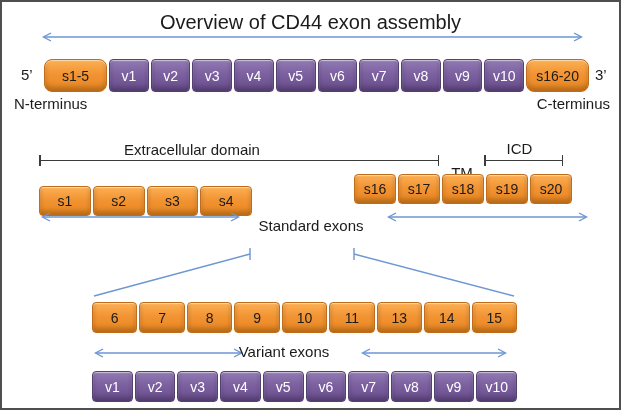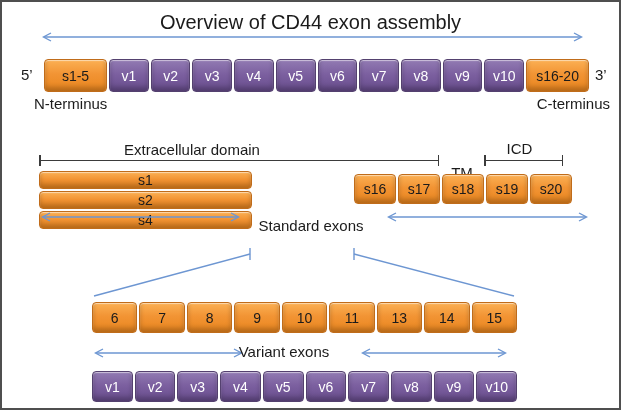--- a/index.html
+++ b/index.html
@@ -17,21 +17,21 @@
     flex:1;display:flex;align-items:center;justify-content:center;
     border-radius:4px;font-size:14px;color:#1b1b1b;
     border:1px solid #c06c1a;
     background:linear-gradient(180deg,#fbb054 0%,#f29434 45%,#e9861f 100%);
     box-shadow:inset 0 1px 1px rgba(255,255,255,.55), inset 0 -4px 5px rgba(0,0,0,.22);
   }
   .exon.purple{
     border-color:#54416f;color:#fff;
     background:linear-gradient(180deg,#927bb3 0%,#7c60a0 45%,#684d8d 100%);
   }
-  .cap{flex:0 0 61px;}
+  .cap{flex:0 0 61px;border-radius:8px;}
   .bracket{position:absolute;height:0;border-top:1.5px solid #3b3b3b;}
   .bracket::before,.bracket::after{
     content:"";position:absolute;top:-6px;width:1.5px;height:11px;background:#3b3b3b;
   }
   .bracket::before{left:0;}
   .bracket::after{right:0;}
   svg{position:absolute;overflow:visible;}
   .blue{stroke:#6d96d2;stroke-width:1.4;fill:none;}
 </style>
 </head>
@@ -58,32 +58,33 @@
     <div class="exon purple">v4</div>
     <div class="exon purple">v5</div>
     <div class="exon purple">v6</div>
     <div class="exon purple">v7</div>
     <div class="exon purple">v8</div>
     <div class="exon purple">v9</div>
     <div class="exon purple">v10</div>
     <div class="exon cap">s16-20</div>
   </div>
 
-  <div class="abs lbl" style="left:12px;top:93px;margin-left:20px;">N-terminus</div>
+  <div class="abs lbl" style="left:12px;top:93px;">N-terminus</div>
   <div class="abs lbl ctr" style="left:90px;top:139px;width:200px;">Extracellular domain</div>
 
   <div class="abs lbl" style="right:9px;top:93px;">C-terminus</div>
   <div class="abs lbl ctr" style="left:444px;top:162px;width:32px;">TM</div>
   <div class="abs lbl ctr" style="left:495px;top:138px;width:45px;">ICD</div>
   <div class="bracket" style="left:37px;top:158px;width:400px;"></div>
   <div class="bracket" style="left:482px;top:158px;width:79px;"></div>
 
-  <div class="row" style="left:37px;top:169px;width:213px;height:30px;flex-direction:column;">
+  <div class="row" style="left:37px;top:184px;width:213px;height:30px;">
     <div class="exon">s1</div>
     <div class="exon">s2</div>
+    <div class="exon">s3</div>
     <div class="exon">s4</div>
   </div>
 
   <div class="row" style="left:352px;top:172px;width:218px;height:30px;">
     <div class="exon">s16</div>
     <div class="exon">s17</div>
     <div class="exon">s18</div>
     <div class="exon">s19</div>
     <div class="exon">s20</div>
   </div>

